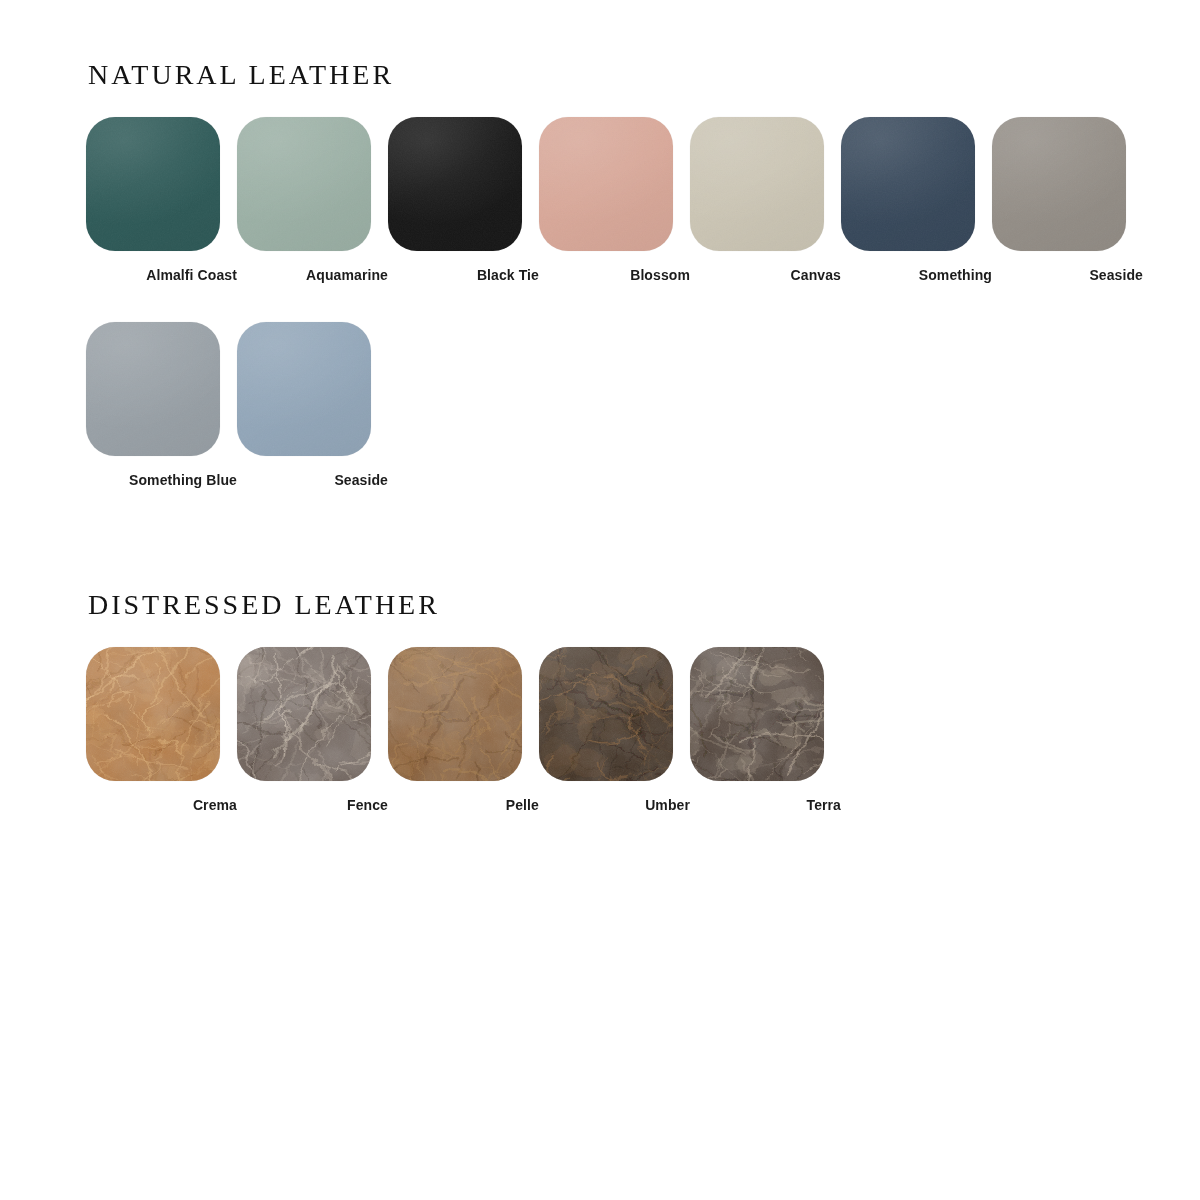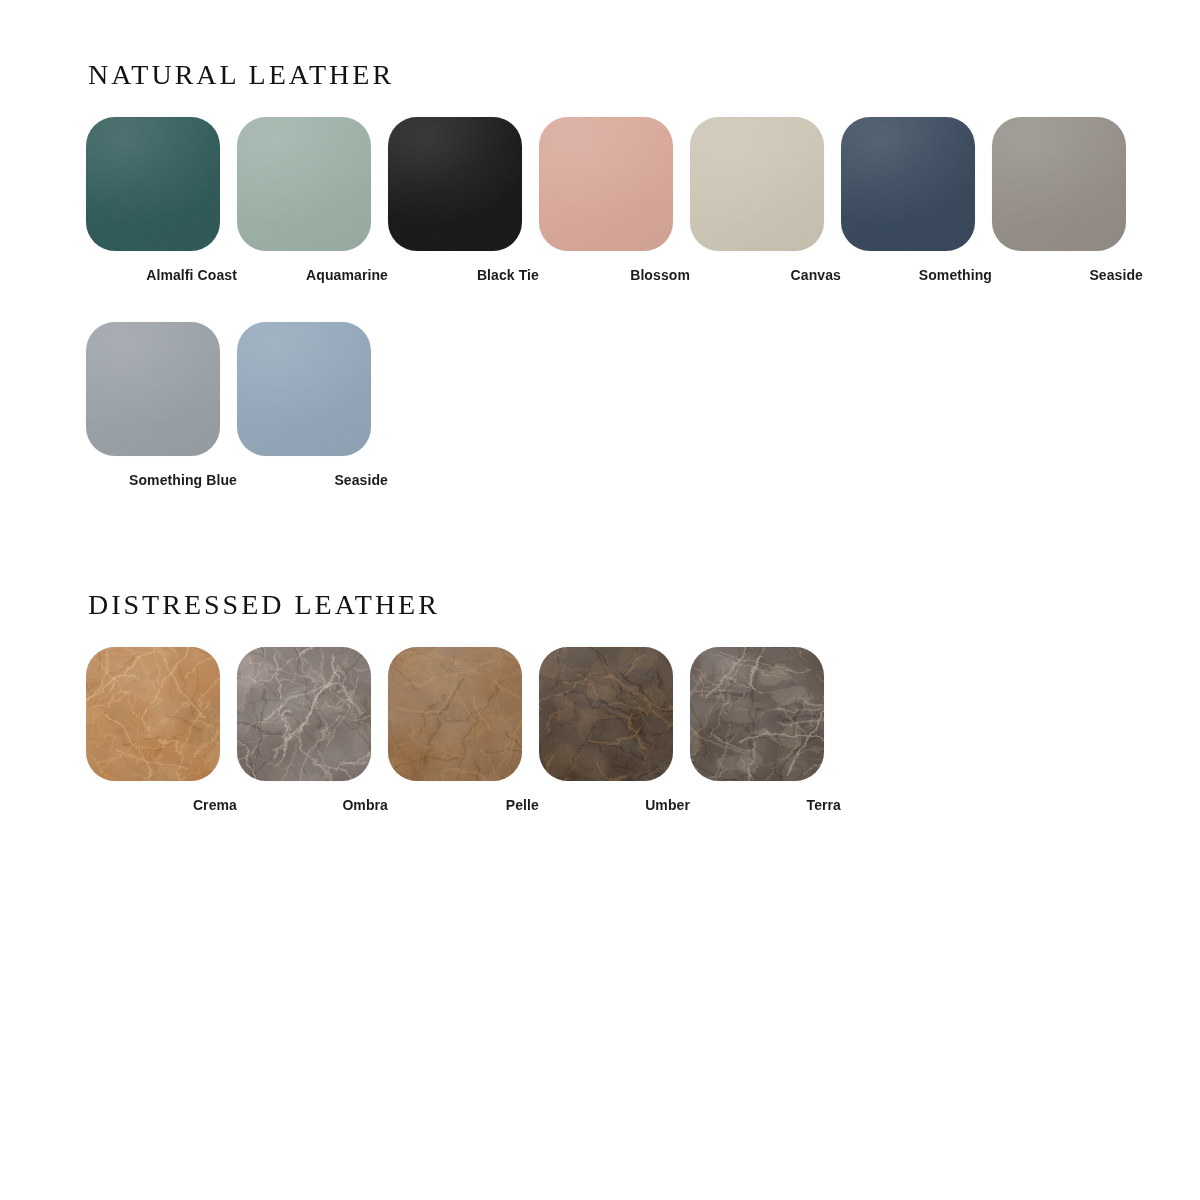--- a/index.html
+++ b/index.html
@@ -484,21 +484,21 @@
                 <ellipse cx="87.1" cy="86.4" rx="8.6" ry="5.9" fill="#cfc3b4" opacity="0.129"></ellipse>
                 <ellipse cx="78.6" cy="27.8" rx="6.9" ry="7.3" fill="#cfc3b4" opacity="0.179"></ellipse>
                 <ellipse cx="94.2" cy="60.3" rx="9.5" ry="5.6" fill="#cfc3b4" opacity="0.145"></ellipse>
                 <ellipse cx="0.4" cy="47.8" rx="9.5" ry="15.7" fill="#cfc3b4" opacity="0.151"></ellipse>
                 <ellipse cx="66.3" cy="132.3" rx="23.1" ry="7.8" fill="#cfc3b4" opacity="0.099"></ellipse>
               </g>
               <rect width="134" height="134" filter="url(#sp-3281208360)" opacity="0.10"></rect>
             </svg>
             <div class="sheen"></div>
           </div>
-          <div class="swatch-label">Ombra</div>
+          <div class="swatch-label">Fence</div>
         </div>
         <div class="swatch-cell">
           <div class="swatch-chip" style="background-color: rgb(141, 96, 55);">
             <svg class="tex" viewBox="0 0 134 134" preserveAspectRatio="none">
               <defs>
                 <filter id="mot-4162869777" x="-10%" y="-10%" width="120%" height="120%">
                   <feTurbulence type="fractalNoise" baseFrequency="0.045 0.07" numOctaves="4" seed="962" result="n"></feTurbulence>
                   <feDisplacementMap in="SourceGraphic" in2="n" scale="13" xChannelSelector="R" yChannelSelector="G"></feDisplacementMap>
                 </filter>
                 <filter id="blotch-4162869777" x="0" y="0" width="100%" height="100%">

